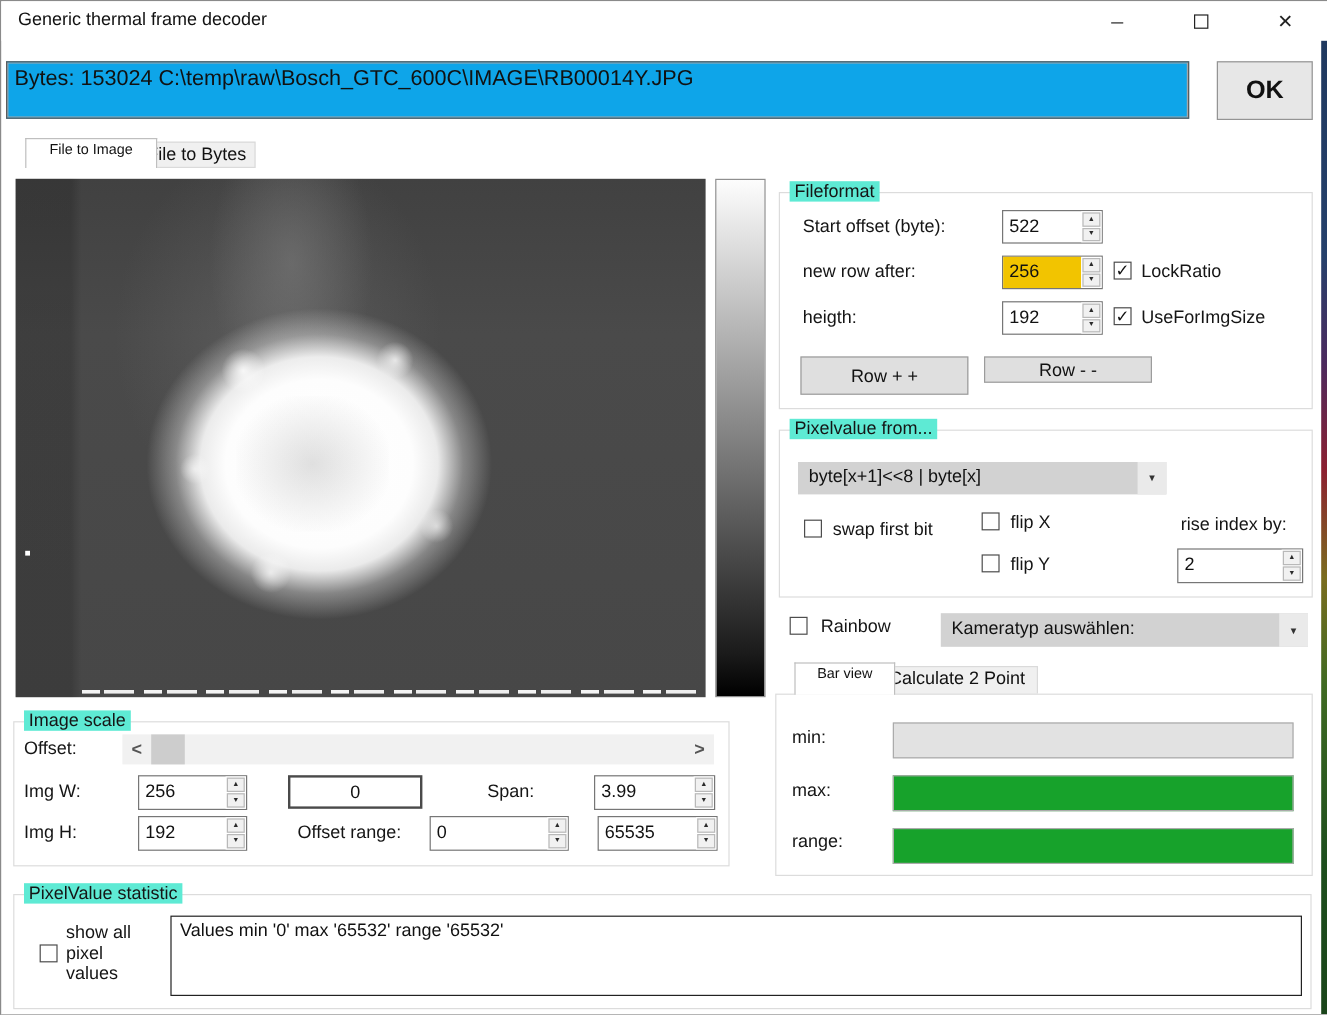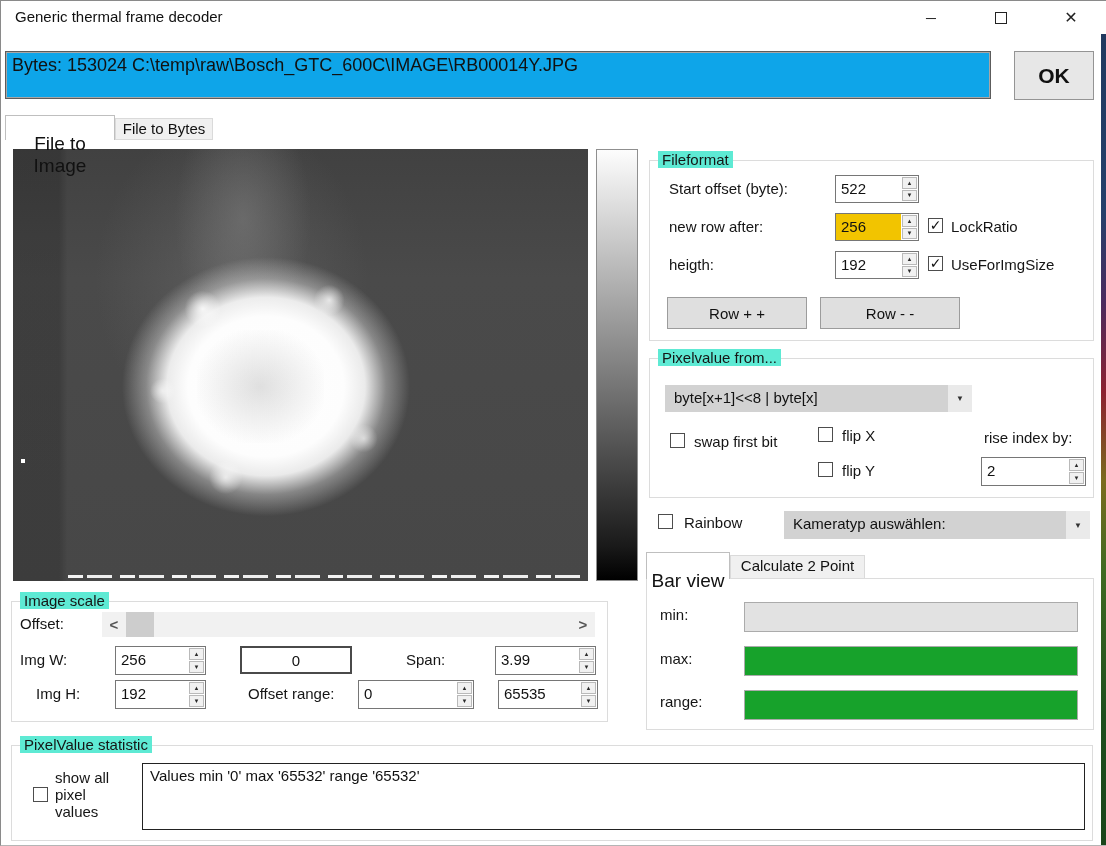--- a/index.html
+++ b/index.html
@@ -23,21 +23,21 @@
 
   
   #pathbox { position:absolute; left:4px; top:50px; width:986px; height:48px; background:#0ea5e9;
              border:1px solid #5c5c5c; box-shadow:inset 0 0 0 1px #a7a7a7; font-size:18px; color:#111; padding:3px 6px; }
   #okbtn { position:absolute; left:1013px; top:50px; width:80px; height:49px; background:#e7e7e7;
            border:1px solid #949494; font-weight:bold; font-size:21px; color:#111;
            display:flex; align-items:center; justify-content:center; }
 
   
   .tab-sel  { position:absolute; background:#fff; border:1px solid #bfbfbf; border-bottom:none; z-index:3;
-              font-size:19px; color:#111; text-align:center; padding-top:17px; }
+              font-size:12px; color:#111; text-align:center; padding-top:1px;margin-left:16px; }
   .tab-unsel{ position:absolute; background:#f0f0f0; border:1px solid #dadada; z-index:1;
               font-size:15px; color:#111; text-align:center; padding-top:1px; }
   #tab-file-to-image { left:4px; top:114px; width:110px; height:25px; }
   #tab-file-to-bytes { left:114px; top:117px; width:98px; height:22px; }
 
   
   #thermal {
     position:absolute; left:12px; top:148px; width:575px; height:432px;
     background:
       radial-gradient(circle 26px at 33% 37%, rgba(255,255,255,0.85), rgba(255,255,255,0) 70%),
@@ -171,21 +171,21 @@
         <div class="spinbtn">▲</div>
         <div class="spinbtn">▼</div>
       </div>
     </div>
     <div class="checkbox" style="left:278px; top:95px;">
       <span>✓</span>
     </div>
     <div class="lbl" style="left:301px; top:95px;">UseForImgSize</div>
 
     <div class="btn" style="left:17px; top:136px; width:140px; height:32px;">Row + +</div>
-    <div class="btn" style="left:170px; top:136px; width:140px; height:32px;">Row - -</div>
+    <div class="btn" style="left:170px; top:136px; width:140px; height:22px;">Row - -</div>
   </div>
 
   <div class="groupbox" style="left:648px; top:357px; width:445px; height:140px;">
     <div class="legend">Pixelvalue from...</div>
 
     <div class="combo" style="left:15px; top:26px; width:307px; height:27px;">
       <div class="cval">byte[x+1]&lt;&lt;8 | byte[x]</div>
       <div class="carrow">▼</div>
     </div>
 
@@ -249,21 +249,21 @@
 
     <div class="lbl" style="left:394px; top:49px;">Span:</div>
     <div class="num" style="left:483px; top:44px; width:101px; height:29px;">
       <div class="val">3.99</div>
       <div class="spin">
         <div class="spinbtn">▲</div>
         <div class="spinbtn">▼</div>
       </div>
     </div>
 
-    <div class="lbl" style="left:24px; top:83px;">Img H:</div>
+    <div class="lbl" style="left:8px; top:83px;">Img H:</div>
     <div class="num" style="left:103px; top:78px; width:91px; height:29px;">
       <div class="val">192</div>
       <div class="spin">
         <div class="spinbtn">▲</div>
         <div class="spinbtn">▼</div>
       </div>
     </div>
 
     <div class="lbl" style="left:236px; top:83px;">Offset range:</div>
     <div class="num" style="left:346px; top:78px; width:116px; height:29px;">

